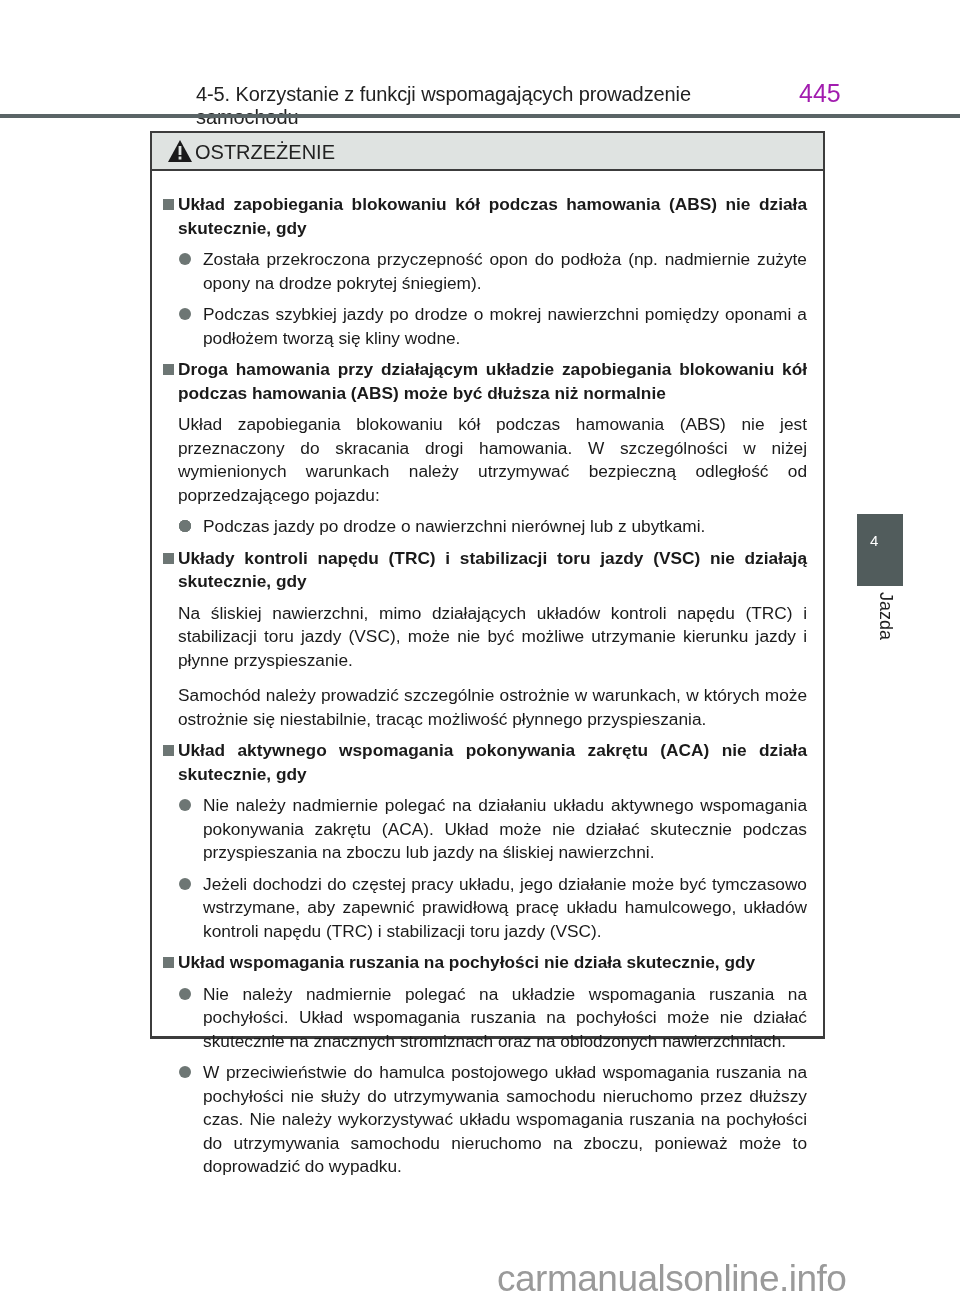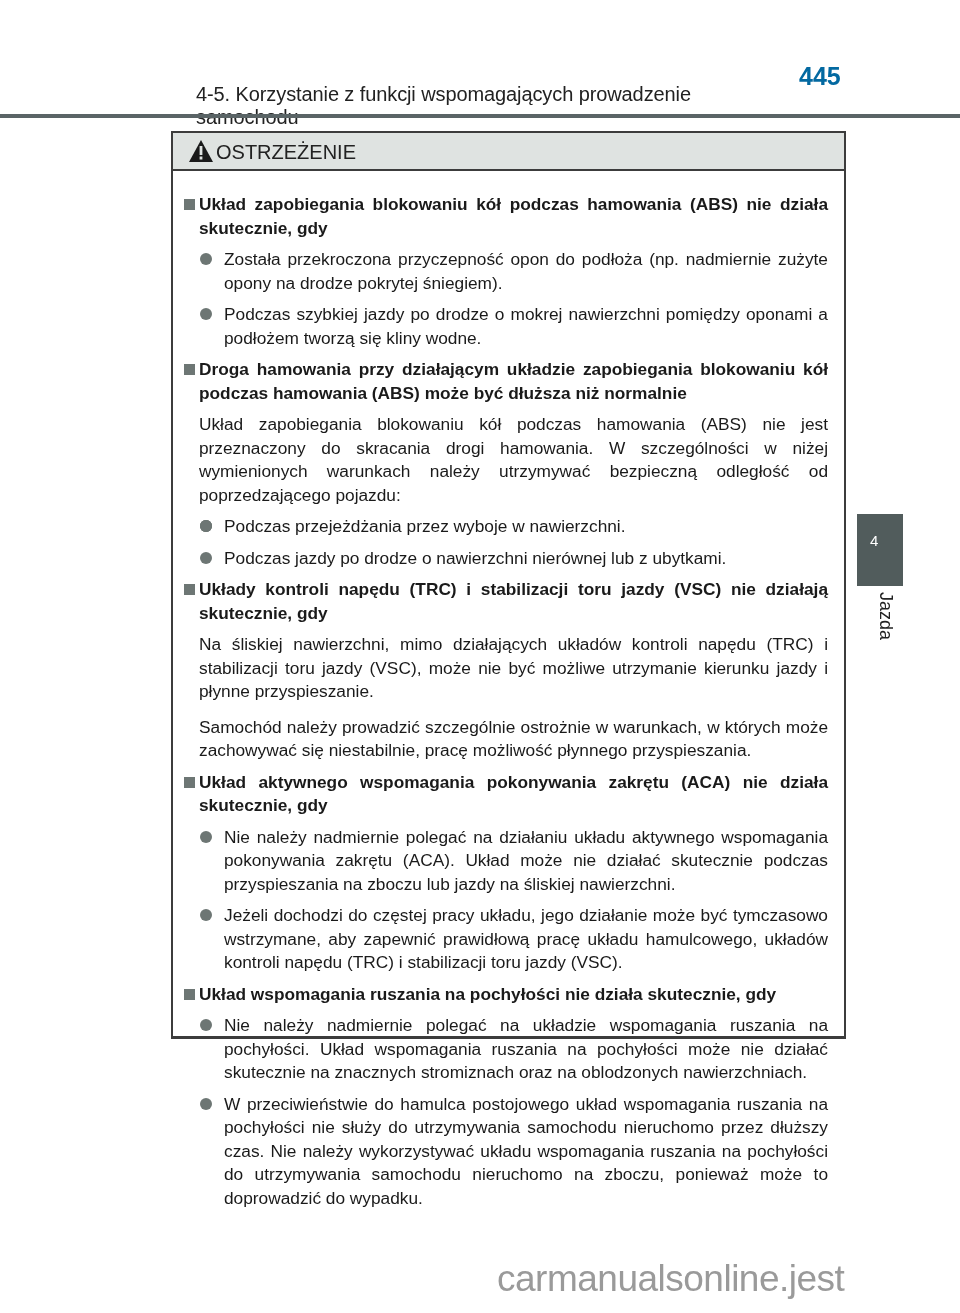--- a/index.html
+++ b/index.html
@@ -1,26 +1,26 @@
 <!DOCTYPE html>
 <html><head>
 <meta charset="utf-8">
 <style>
   html, body { margin:0; padding:0; background:#ffffff; }
   body { width:960px; height:1313px; position:relative; overflow:hidden;
          font-family:"Liberation Sans", sans-serif; color:#1a1a1a; }
   .header { position:absolute; left:0; top:0; width:764px; height:120px; }
   .header-title { position:absolute; left:196px; top:83px; font-size:20px; color:#222; letter-spacing:-0.1px; }
-  .page-number { position:absolute; left:799px; top:62px; font-size:25px; font-weight:bold; color:#0369a1; }
+  .page-number { position:absolute; left:799px; top:79px; font-size:25px; font-weight:normal; color:#a21caf; }
   .header-rule { position:absolute; left:0; top:114px; width:960px; height:4px; background:#5a6466; }
   .side-tab { position:absolute; left:857px; top:514px; width:46px; height:72px; background:#515c5c; }
   .side-tab-num { position:absolute; left:13px; top:18px; color:#fff; font-size:15px; }
   .side-label { position:absolute; left:860px; top:592px; width:40px; height:60px; }
   .side-label span { display:block; transform:rotate(90deg); transform-origin:left top; position:absolute; left:36px; top:0; font-size:18px; color:#222; white-space:nowrap; }
-  .warn-box { position:absolute; left:171px; top:131px; width:675px; height:908px;
+  .warn-box { position:absolute; left:150px; top:131px; width:675px; height:908px;
               border:2px solid #3c3c3c; border-bottom-width:3px; box-sizing:border-box; }
   .warn-head { height:36px; background:#dfe3e1; border-bottom:2px solid #3c3c3c; position:relative; }
   .warn-icon { position:absolute; left:16px; top:7px; width:24px; height:22px; }
   .warn-title { position:absolute; left:43px; top:8px; font-size:20px; color:#222; }
   .content { padding:22px 16px 0 11px; font-size:17.3px; line-height:23.5px; }
   .section { margin-bottom:8px; }
   .sec-head { font-weight:bold; position:relative; padding-left:15px; text-align:justify; margin-bottom:8px; }
   .sq { position:absolute; left:0; top:6px; width:11px; height:11px; background:#6d7674; }
   .para { padding-left:15px; text-align:justify; margin-bottom:8px; }
   .bullet { position:relative; padding-left:40px; text-align:justify; margin-bottom:8px; }
@@ -59,38 +59,38 @@
       <div class="sec-head"><span class="sq"></span><span>Układ zapobiegania blokowaniu kół podczas hamowania (ABS) nie działa skutecznie, gdy</span></div>
       <div class="bullet"><span class="dot"></span><span>Została przekroczona przyczepność opon do podłoża (np. nadmiernie zużyte opony na drodze pokrytej śniegiem).</span></div>
       <div class="bullet"><span class="dot"></span><span>Podczas szybkiej jazdy po drodze o mokrej nawierzchni pomiędzy oponami a podłożem tworzą się kliny wodne.</span></div>
     </div>
 
     <div class="section">
       <div class="sec-head"><span class="sq"></span><span>Droga hamowania przy działającym układzie zapobiegania blokowaniu kół podczas hamowania (ABS) może być dłuższa niż normalnie</span></div>
       <div class="para">Układ zapobiegania blokowaniu kół podczas hamowania (ABS) nie jest przeznaczony do skracania drogi hamowania. W szczególności w niżej wymienionych warunkach należy utrzymywać bezpieczną odległość od poprzedzającego pojazdu:</div>
       <div class="bullet"><span class="dot"></span></div>
       <div class="bullet"><span class="dot"></span></div>
-      <div class="bullet"><span class="dot"></span><span>Podczas przejeżdżania przez wyboje w nawierzchni.</span></div>
+      <div class="bullet"><span class="dot"></span></div>
       <div class="bullet"><span class="dot"></span><span>Podczas jazdy po drodze o nawierzchni nierównej lub z ubytkami.</span></div>
     </div>
 
     <div class="section">
       <div class="sec-head"><span class="sq"></span><span>Układy kontroli napędu (TRC) i stabilizacji toru jazdy (VSC) nie działają skutecznie, gdy</span></div>
       <div class="para" style="margin-bottom:12px">Na śliskiej nawierzchni, mimo działających układów kontroli napędu (TRC) i stabilizacji toru jazdy (VSC), może nie być możliwe utrzymanie kierunku jazdy i płynne przyspieszanie.</div>
-      <div class="para">Samochód należy prowadzić szczególnie ostrożnie w warunkach, w których może zachowywać się niestabilnie, pracę możliwość płynnego przyspieszania.</div>
+      <div class="para">Samochód należy prowadzić szczególnie ostrożnie w warunkach, w których może ostrożnie się niestabilnie, tracąc możliwość płynnego przyspieszania.</div>
     </div>
 
     <div class="section">
       <div class="sec-head"><span class="sq"></span><span>Układ aktywnego wspomagania pokonywania zakrętu (ACA) nie działa skutecznie, gdy</span></div>
       <div class="bullet"><span class="dot"></span><span>Nie należy nadmiernie polegać na działaniu układu aktywnego wspomagania pokonywania zakrętu (ACA). Układ może nie działać skutecznie podczas przyspieszania na zboczu lub jazdy na śliskiej nawierzchni.</span></div>
       <div class="bullet"><span class="dot"></span><span>Jeżeli dochodzi do częstej pracy układu, jego działanie może być tymczasowo wstrzymane, aby zapewnić prawidłową pracę układu hamulcowego, układów kontroli napędu (TRC) i stabilizacji toru jazdy (VSC).</span></div>
     </div>
 
     <div class="section">
       <div class="sec-head"><span class="sq"></span><span>Układ wspomagania ruszania na pochyłości nie działa skutecznie, gdy</span></div>
       <div class="bullet"><span class="dot"></span><span>Nie należy nadmiernie polegać na układzie wspomagania ruszania na pochyłości. Układ wspomagania ruszania na pochyłości może nie działać skutecznie na znacznych stromiznach oraz na oblodzonych nawierzchniach.</span></div>
       <div class="bullet"><span class="dot"></span><span>W przeciwieństwie do hamulca postojowego układ wspomagania ruszania na pochyłości nie służy do utrzymywania samochodu nieruchomo przez dłuższy czas. Nie należy wykorzystywać układu wspomagania ruszania na pochyłości do utrzymywania samochodu nieruchomo na zboczu, ponieważ może to doprowadzić do wypadku.</span></div>
     </div>
 
   </div>
 </div>
 
-<div class="watermark">carmanualsonline.jest</div>
+<div class="watermark">carmanualsonline.info</div>
 
 </body></html>

